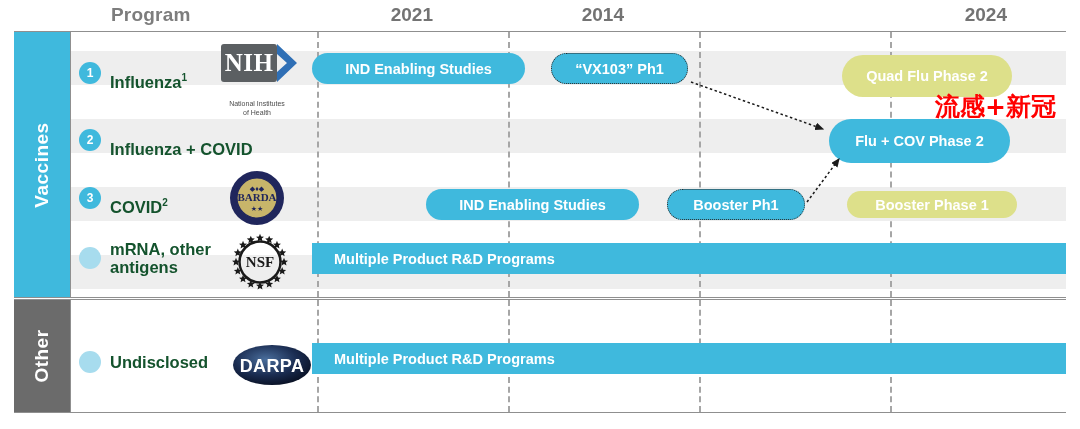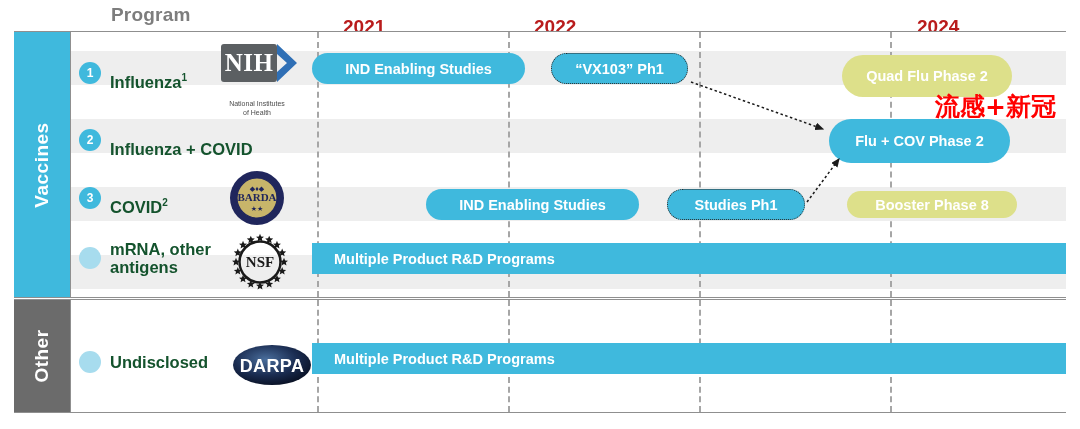--- a/index.html
+++ b/index.html
@@ -7,21 +7,21 @@
     width:1080px;height:429px;
     background:#ffffff;
     font-family:"Liberation Sans","DejaVu Sans",sans-serif;
     overflow:hidden;
   }
   #root{position:relative;width:1080px;height:429px;}
 
   
   .hdr{position:absolute;top:4px;font-size:19px;font-weight:bold;color:#7d7d7d;letter-spacing:.2px;}
   .hdr.prog{left:111px;}
-  .yr{position:absolute;top:16px;font-size:19px;font-weight:bold;color:#b91c1c;width:90px;text-align:left;}
+  .yr{position:absolute;top:4px;font-size:19px;font-weight:bold;color:#737373;width:90px;text-align:right;}
 
   
   .frame{position:absolute;left:14px;top:31px;width:1052px;height:382px;}
   .sec{position:absolute;left:0;width:1052px;box-sizing:border-box;
        border-top:1.5px solid #8f8f8f;border-bottom:1.5px solid #8f8f8f;background:#fff;}
   .sec.vax{top:0;height:267px;}
   .sec.oth{top:268px;height:114px;}
 
   .sideband{position:absolute;left:0;top:0;width:56px;height:100%;}
   .sideband.vax{background:#3fb9dd;}
@@ -63,21 +63,21 @@
   .logo{position:absolute;}
   svg{display:block;}
 </style>
 </head>
 <body>
 
 <div id="root">
 
   <div class="hdr prog">Program</div>
   <div class="yr" style="left:343px;">2021</div>
-  <div class="yr" style="left:534px;">2022</div>
+  <div class="yr" style="left:534px;">2014</div>
   <div class="yr" style="left:917px;">2024</div>
 
   <div class="frame">
 
     <div class="sec vax">
       <div class="sideband vax"></div>
       <div class="sidelabel">
         <span>Vaccines</span>
       </div>
 
@@ -104,24 +104,24 @@
         </div>
 
         <div class="pill blue" style="left:758px;top:87px;width:181px;height:44px;">
           <span>Flu + COV Phase 2</span>
         </div>
 
         <div class="pill blue" style="left:355px;top:157px;width:213px;height:31px;">
           <span>IND Enabling Studies</span>
         </div>
         <div class="pill blue-d" style="left:596px;top:157px;width:138px;height:31px;">
-          <span>Studies Ph1</span>
+          <span>Booster Ph1</span>
         </div>
         <div class="pill lime" style="left:776px;top:159px;width:170px;height:27px;">
-          <span>Booster Phase 8</span>
+          <span>Booster Phase 1</span>
         </div>
 
         <div class="pill rect" style="left:241px;top:211px;width:755px;height:31px;">
           <span>Multiple Product R&amp;D Programs</span>
         </div>
 
         <svg style="position:absolute;left:0;top:0;" width="996" height="267">
           <defs>
             <marker id="ah" markerWidth="7" markerHeight="7" refX="5.2" refY="2.6" orient="auto" markerUnits="strokeWidth">
               <path d="M0,0 L6,2.6 L0,5.2 z" fill="#1a1a1a"></path>

